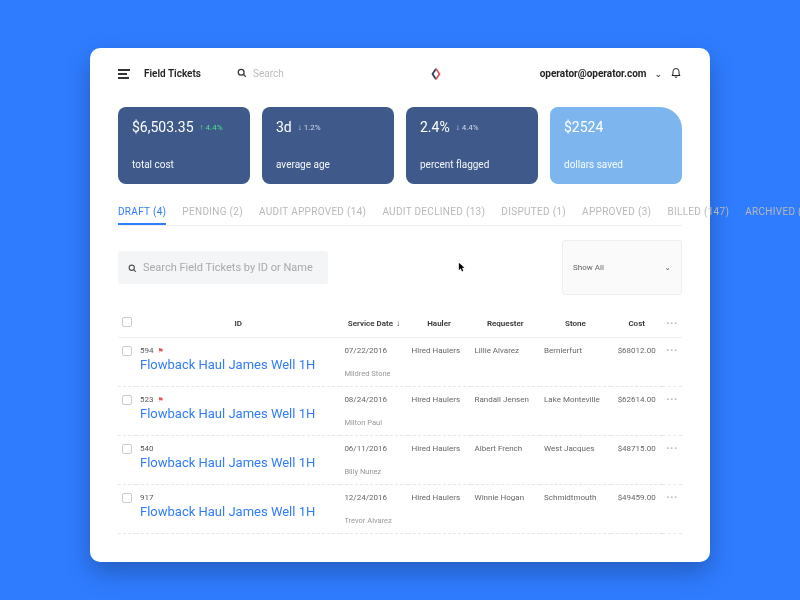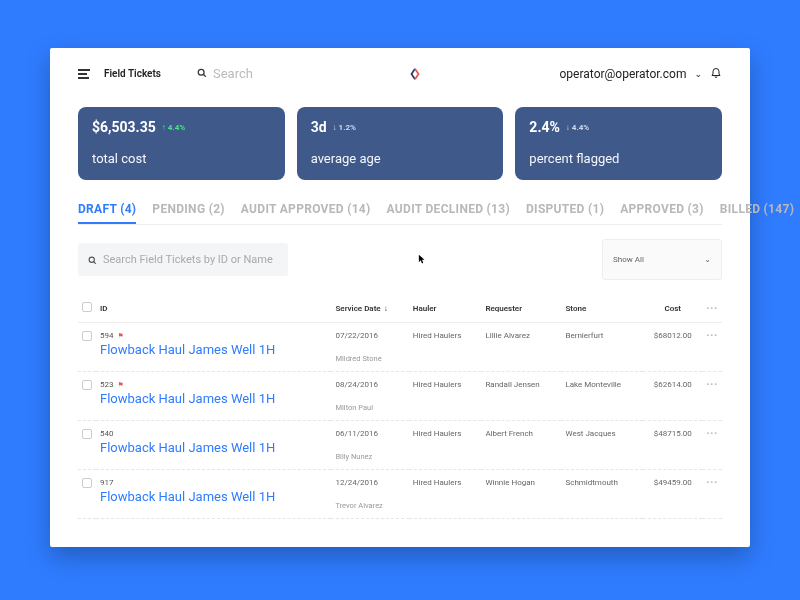--- a/index.html
+++ b/index.html
@@ -1,55 +1,55 @@
 <!DOCTYPE html>
 <html><head>
 <meta charset="utf-8">
 <style>
   *{box-sizing:border-box;margin:0;padding:0;font-family:-apple-system,BlinkMacSystemFont,"Segoe UI",Roboto,Helvetica,Arial,sans-serif}
   body{background:#2f7cff;display:flex;align-items:flex-start;justify-content:center;width:800px;height:600px;overflow:hidden}
-  .card{background:#fff;width:700px;margin-top:48px;border-radius:2px;box-shadow:0 10px 25px rgba(0,0,0,.25);padding:18px 28px 28px 28px}
+  .card{background:#fff;width:620px;margin-top:48px;border-radius:10px;box-shadow:0 10px 25px rgba(0,0,0,.25);padding:18px 28px 28px 28px}
   
   .hdr{display:flex;align-items:center;gap:14px}
   .menu-icon{display:inline-block;width:12px;height:10px;position:relative}
   .menu-icon span,.menu-icon::before,.menu-icon::after{content:"";position:absolute;left:0;width:12px;height:2px;background:#333}
   .menu-icon::before{top:0}.menu-icon span{top:4px;width:9px}.menu-icon::after{top:8px;width:11px}
   .pg-title{font-size:10px;font-weight:600;color:#222}
   .search-wrap{display:flex;align-items:center;gap:6px;margin-left:22px}
   .sicon{font-size:10px;color:#333}
-  .hdr input{border:none;outline:none;font-size:13px;color:#888;width:120px}
+  .hdr input{border:none;outline:none;font-size:10px;color:#888;width:120px}
   .hdr input::placeholder{color:#bbb}
   .logo{margin:0 auto}
   .logo svg{display:block}
   .user{margin-left:auto;display:flex;align-items:center;gap:8px}
-  .email{font-size:12px;font-weight:400;color:#222}
+  .email{font-size:10px;font-weight:700;color:#222}
   .chev{font-size:9px;color:#222}
   .bell{font-size:11px;color:#222}
   
   .stats{display:flex;gap:12px;margin-top:26px}
   .stat{flex:1;background:#3f5a8a;color:#fff;border-radius:8px;padding:12px 14px 14px 14px;min-height:62px}
   .stat.last{background:#7db6ef;border-top-right-radius:22px}
-  .stat .val{font-size:14px;font-weight:700;display:flex;align-items:center;gap:6px}
+  .stat .val{font-size:14px;font-weight:400;display:flex;align-items:center;gap:6px}
   .delta{font-size:8px;display:flex;align-items:center;gap:2px}
   .delta.up{color:#4be08b}.delta.down{color:#cfd9ea}
-  .stat .lbl{font-size:13px;margin-top:16px;opacity:.95}
+  .stat .lbl{font-size:10px;margin-top:24px;opacity:.95}
   
   .tabs{display:flex;gap:16px;margin-top:22px;border-bottom:1px solid #eee}
-  .tab{font-size:12px;letter-spacing:.3px;color:#b8b8b8;padding:0 0 6px 0;font-weight:700;cursor:pointer;white-space:nowrap}
+  .tab{font-size:10px;letter-spacing:.3px;color:#b8b8b8;padding:0 0 6px 0;font-weight:400;cursor:pointer;white-space:nowrap}
   .tab.active{color:#2f7cff;border-bottom:2px solid #2f7cff}
   
   .tbar{display:flex;align-items:center;margin-top:14px;gap:10px}
   .fsearch{display:flex;align-items:center;gap:6px;background:#f4f5f7;border-radius:3px;padding:7px 10px;width:210px}
   .fsearch input{border:none;outline:none;background:transparent;font-size:11px;color:#777;width:100%}
   .fsearch input::placeholder{color:#a9a9a9}
   .cursor{margin-left:120px;font-size:9px;color:#000}
-  .filter{margin-left:auto;display:flex;align-items:center;justify-content:space-between;background:#fafafa;border:1px solid #eee;border-radius:3px;padding:15px 10px;width:120px;font-size:8px;color:#666;cursor:pointer}
+  .filter{margin-left:auto;display:flex;align-items:center;justify-content:space-between;background:#fafafa;border:1px solid #eee;border-radius:3px;padding:22px 10px;width:120px;font-size:8px;color:#666;cursor:pointer}
   
   table{width:100%;margin-top:14px;border-collapse:collapse}
-  th{font-size:8px;font-weight:600;color:#333;text-align:left;padding:8px 4px;border-bottom:1px solid #eee}
+  th{font-size:8px;font-weight:600;color:#333;text-align:center;padding:8px 4px;border-bottom:1px solid #eee}
   th.right,td.right{text-align:center}
   td{font-size:8px;color:#666;padding:8px 4px;border-bottom:1px dashed #e6e6e6;vertical-align:top}
   .cbx{width:10px;height:10px;border:1px solid #ccc;border-radius:2px;display:inline-block}
   .id-line{display:flex;align-items:flex-end;gap:4px;color:#555}
   .flag{color:#e05a5a;font-size:7px}
   .tname{color:#2f7cff;font-size:13px;margin-top:2px;cursor:pointer}
   .sub{color:#999;font-size:7.5px;margin-top:14px}
   .dots{color:#bbb;letter-spacing:1px;cursor:pointer;font-weight:700}
   .sort-arrow{font-size:8px;margin-left:3px}
 </style>
@@ -105,20 +105,26 @@
       </div>
       <div class="lbl">average age</div>
     </div>
     <div class="stat">
       <div class="val">
         <span>2.4%</span>
         <span class="delta down">↓ <span>4.4%</span></span>
       </div>
       <div class="lbl">percent flagged</div>
     </div>
+    <div class="stat last">
+      <div class="val">
+          <span>$2524</span>
+        </div>
+      <div class="lbl">dollars saved</div>
+    </div>
   </div>
 
   <div class="tabs">
     <span class="tab active">DRAFT (4)</span>
     <span class="tab">PENDING (2)</span>
     <span class="tab">AUDIT APPROVED (14)</span>
     <span class="tab">AUDIT DECLINED (13)</span>
     <span class="tab">DISPUTED (1)</span>
     <span class="tab">APPROVED (3)</span>
     <span class="tab">BILLED (147)</span>

